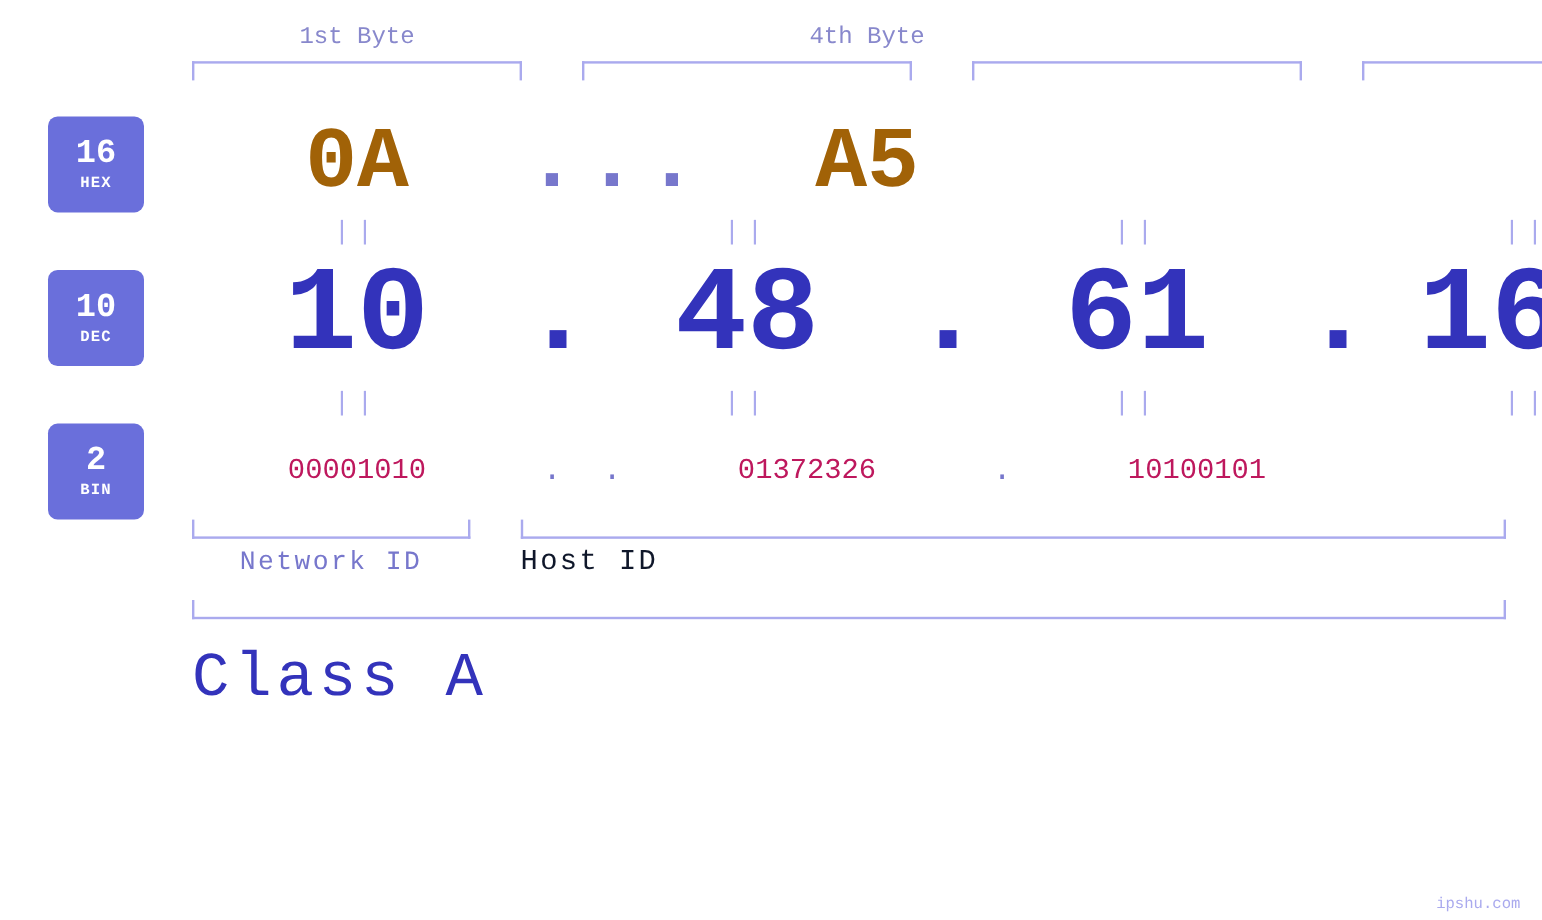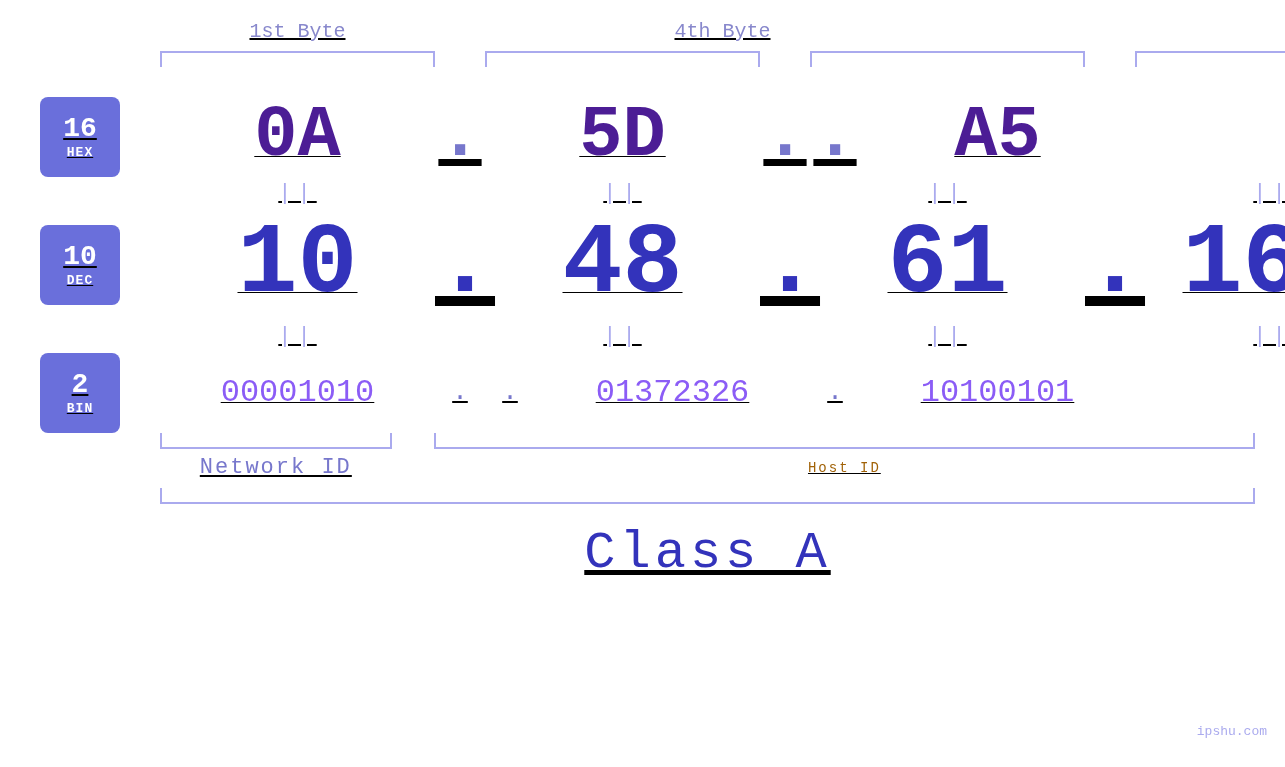--- a/index.html
+++ b/index.html
@@ -13,21 +13,20 @@
     }
 
     .main-container {
       width: 1285px;
       height: 767px;
       position: relative;
       display: flex;
       flex-direction: column;
       align-items: flex-start;
       padding: 20px 30px;
-      text-decoration: underline;
     }
 
     
     .badge {
       display: inline-flex;
       flex-direction: column;
       align-items: center;
       justify-content: center;
       width: 80px;
       height: 80px;
@@ -102,38 +101,38 @@
       align-items: center;
       flex: 1;
     }
 
     .val-col {
       width: 275px;
       text-align: center;
     }
 
     .val-hex {
-      color: #4c1d95;
+      color: #a16207;
       font-size: 72px;
       font-weight: bold;
       font-family: 'Courier New', monospace;
       line-height: 1.1;
     }
 
     .val-dec {
       color: #3333bb;
       font-size: 100px;
       font-weight: bold;
       font-family: 'Courier New', monospace;
       line-height: 1.1;
     }
 
     .val-bin {
-      color: #8b5cf6;
-      font-size: 32px;
+      color: #be185d;
+      font-size: 24px;
       font-family: 'Courier New', monospace;
       line-height: 1.2;
     }
 
     .dot-col-val {
       width: 50px;
       text-align: center;
       color: #3333bb;
       font-size: 100px;
       font-weight: bold;
@@ -204,66 +203,65 @@
       border-right: 2px solid #aaaaee;
     }
 
     .bottom-spacer {
       width: 50px;
     }
 
     .labels-row {
       display: flex;
       align-items: center;
-      margin-bottom: 8px;
+      margin-bottom: 18px;
     }
 
     .label-network {
       width: 275px;
       text-align: center;
       color: #7777cc;
       font-size: 22px;
       font-family: 'Courier New', monospace;
       letter-spacing: 2px;
     }
 
     .label-host {
       width: calc(275px * 3 + 50px * 3);
-      text-align: center;
-      color: #a16207;
-      font-size: 14px;
+      color: #0f172a;
+      font-size: 24px;
       font-family: 'Courier New', monospace;
       letter-spacing: 2px;
     }
 
     
     .big-bracket-row {
       display: flex;
       margin-bottom: 8px;
     }
     .big-bracket {
       width: 100%;
       height: 16px;
       border-left: 2px solid #aaaaee;
       border-bottom: 2px solid #aaaaee;
       border-right: 2px solid #aaaaee;
     }
 
     .class-label {
-      text-align: center;
+      text-align: left;
       color: #3333bb;
       font-size: 52px;
       font-family: 'Courier New', monospace;
       letter-spacing: 4px;
       margin-top: 20px;
     }
 
     .watermark {
       position: absolute;
-      bottom: 28px;
+      bottom: 6px;
       right: 18px;
       color: #aaaaee;
       font-size: 13px;
       font-family: 'Courier New', monospace;
     }
   </style>
 </head>
 <body>
 
 <div class="main-container">
@@ -289,21 +287,20 @@
   <div class="data-row">
     <div class="row-badge">
       <div class="badge badge-hex">
         <span class="badge-num">16</span>
         <span class="badge-label">HEX</span>
       </div>
     </div>
     <div class="row-values">
       <div class="val-col"><span class="val-hex">0A</span></div>
       <div class="dot-col-hex">.</div>
-      <div class="val-col"><span class="val-hex">5D</span></div>
       <div class="dot-col-hex">.</div>
       <div class="dot-col-hex">.</div>
       <div class="val-col"><span class="val-hex">A5</span></div>
     </div>
   </div>
 
   <div class="eq-row">
     <div class="eq-col">||</div>
     <div class="eq-spacer"></div>
     <div class="eq-col">||</div>

